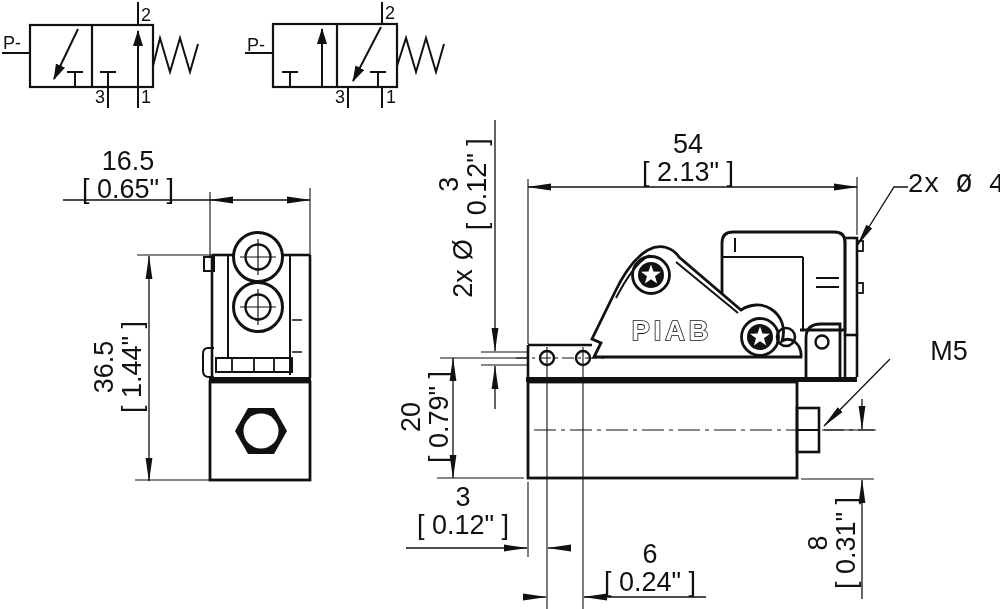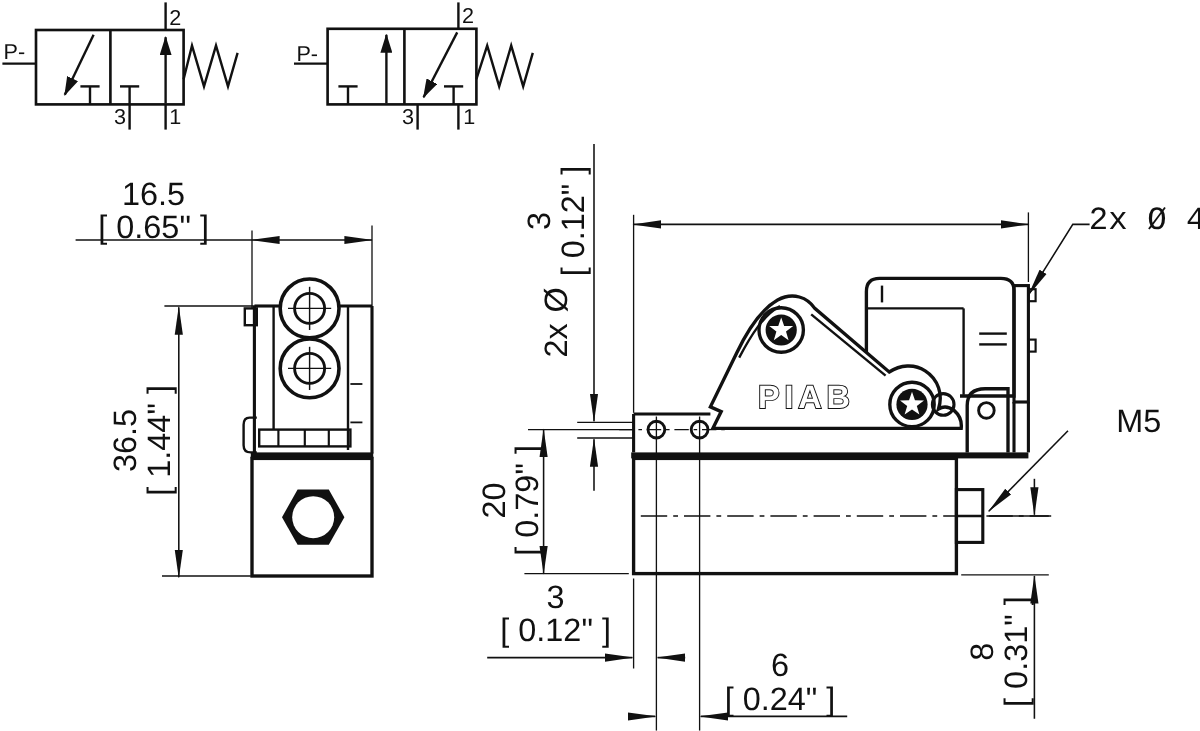--- a/index.html
+++ b/index.html
@@ -216,20 +216,24 @@
 <div class="dim" style="left:128px;top:176px;">
   <span>16.5</span>
   <span>[ 0.65" ]</span>
 </div>
 
 <div class="dim rot" style="left:119px;top:367px;">
   <span>36.5</span>
   <span>[ 1.44" ]</span>
 </div>
 
+<div class="dim" style="left:688px;top:159px;">
+  <span>54</span>
+  <span>[ 2.13" ]</span>
+</div>
 
 <div class="dim rot" style="left:464px;top:218px;">
   <div class="dimrow">
     <span>2x</span>
     <span>Ø</span>
     <div class="stack">
       <span>3</span>
       <span>[ 0.12" ]</span>
     </div>
   </div>

